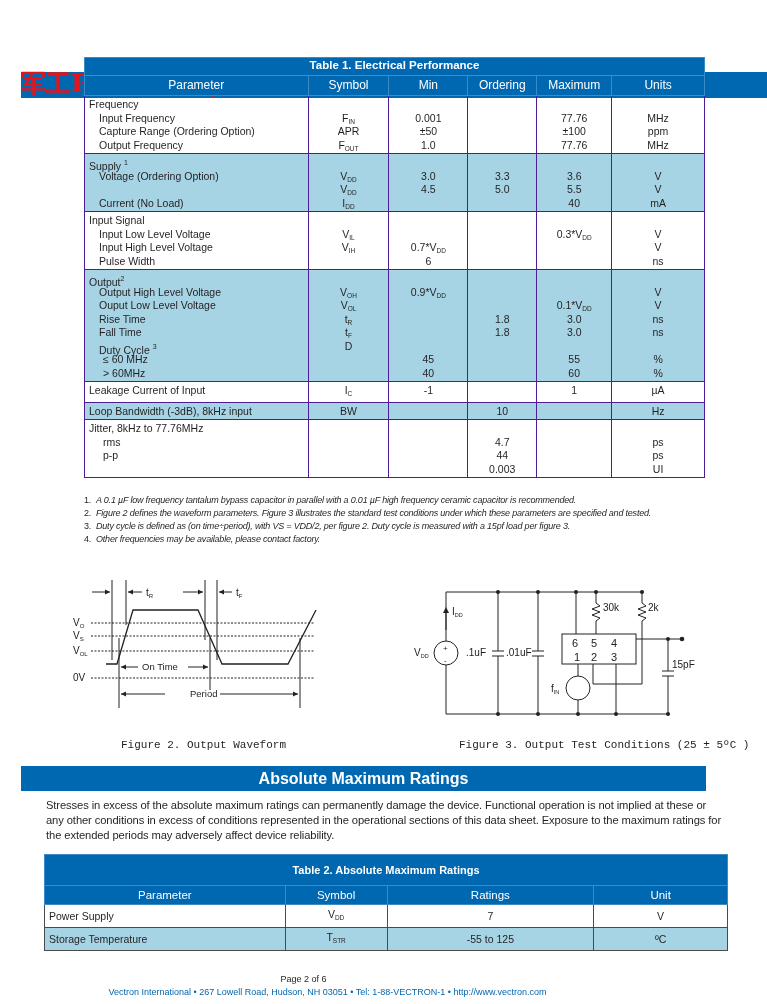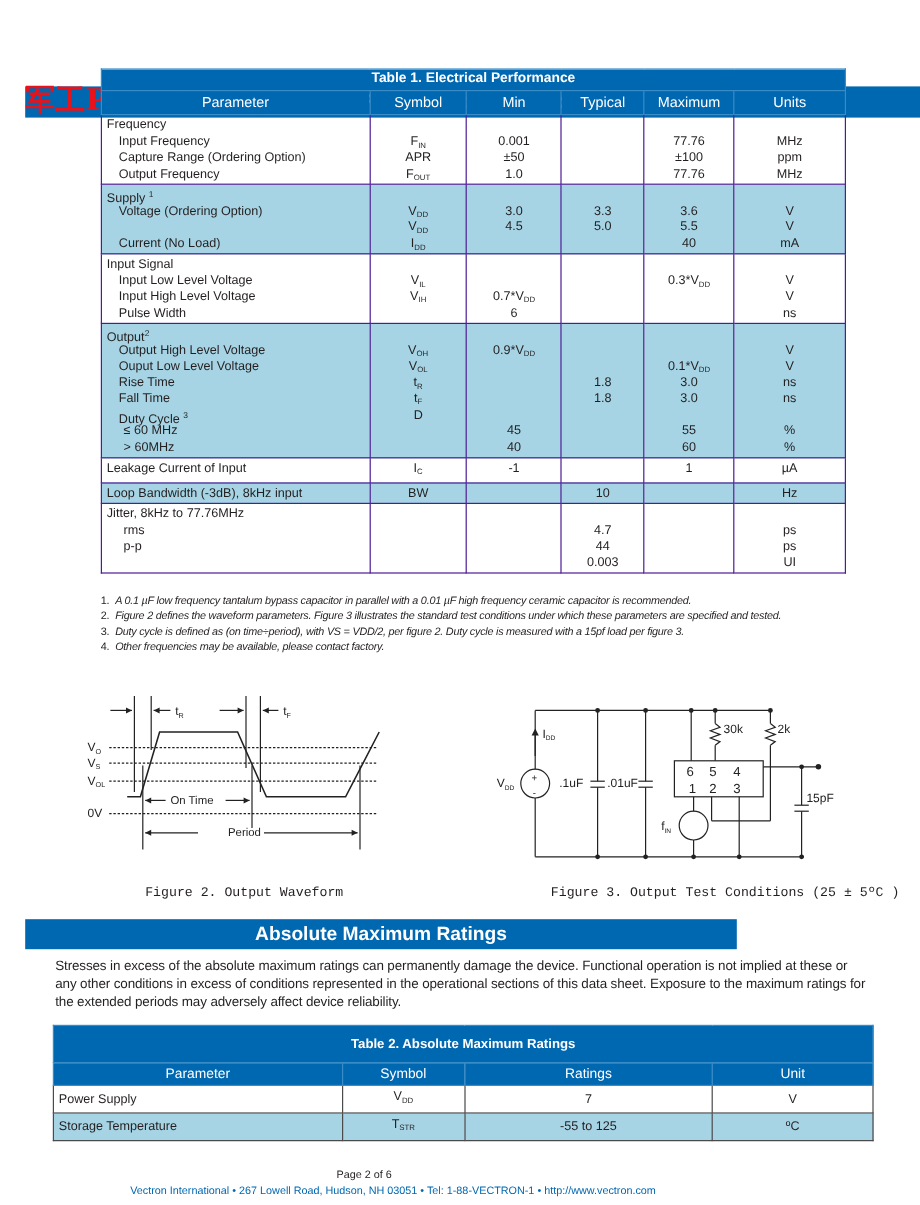--- a/index.html
+++ b/index.html
@@ -19,21 +19,21 @@
   .ind2 { padding-left: 14px; display: block; }
   .line { display: block; height: 13.5px; }
   sub { font-size: 6.5px; vertical-align: -2px; }
   sup { font-size: 7px; }
   .notes { position: absolute; left: 84px; top: 494px; width: 630px; font-family: "Liberation Sans", sans-serif; font-style: italic; font-size: 9px; line-height: 13px; letter-spacing: -0.2px; }
   .notes li { list-style: none; display: flex; }
   .notes .num { width: 12px; font-style: normal; flex: none; }
   .fig2 { position: absolute; left: 60px; top: 580px; width: 270px; height: 130px; }
   .fig3 { position: absolute; left: 400px; top: 575px; width: 310px; height: 150px; }
   .figcap { position: absolute; font-family: Liberation Mono, monospace; font-size: 11px; white-space: nowrap; }
-  .banner2 { position: absolute; left: 21px; top: 766px; width: 593px; height: 25px; background: #0067b1; color: #fff; text-align: center; font-family: "Liberation Sans", sans-serif; font-weight: bold; font-size: 16px; line-height: 25px; }
+  .banner2 { position: absolute; left: 21px; top: 766px; width: 685px; height: 25px; background: #0067b1; color: #fff; text-align: center; font-family: "Liberation Sans", sans-serif; font-weight: bold; font-size: 16px; line-height: 25px; }
   .para { position: absolute; left: 46px; top: 798px; width: 680px; font-family: "Liberation Sans", sans-serif; font-size: 11.2px; line-height: 15px; letter-spacing: -0.1px; }
   .t2 { position: absolute; left: 44px; top: 854px; width: 684px; font-size: 10.5px; }
   .t2 td, .t2 th { border: 1px solid #4a4a4a; line-height: 14px; }
   .t2 .cap th { background: #0067b1; color: #fff; font-weight: bold; font-size: 11px; height: 31px; border-color: #3a8cc6; }
   .t2 .hdr th { background: #0067b1; color: #fff; font-weight: normal; font-size: 11.5px; height: 19px; border-color: #3a8cc6; }
   .t2 td { padding: 2px 4px; height: 19px; }
   .t2 td.c { text-align: center; }
   .footer { position: absolute; left: 0; top: 973px; width: 607px; text-align: center; font-family: "Liberation Sans", sans-serif; font-size: 9px; line-height: 13px; }
   .footer .addr { color: #0067b1; margin-left: 48px; }
   svg text { font-family: "Liberation Sans", sans-serif; }
@@ -56,21 +56,21 @@
       <col style="width:93px">
     </colgroup>
   <tbody>
       <tr class="cap">
         <th colspan="6">Table 1. Electrical Performance</th>
       </tr>
   <tr class="hdr">
     <th>Parameter</th>
     <th>Symbol</th>
     <th>Min</th>
-    <th>Typical</th>
+    <th>Ordering</th>
     <th>Maximum</th>
     <th>Units</th>
   </tr>
 
   <tr>
     <td>
       <span class="line">Frequency</span>
       <span class="line ind">Input Frequency</span>
       <span class="line ind">Capture Range (Ordering Option)</span>
       <span class="line ind">Output Frequency</span>

